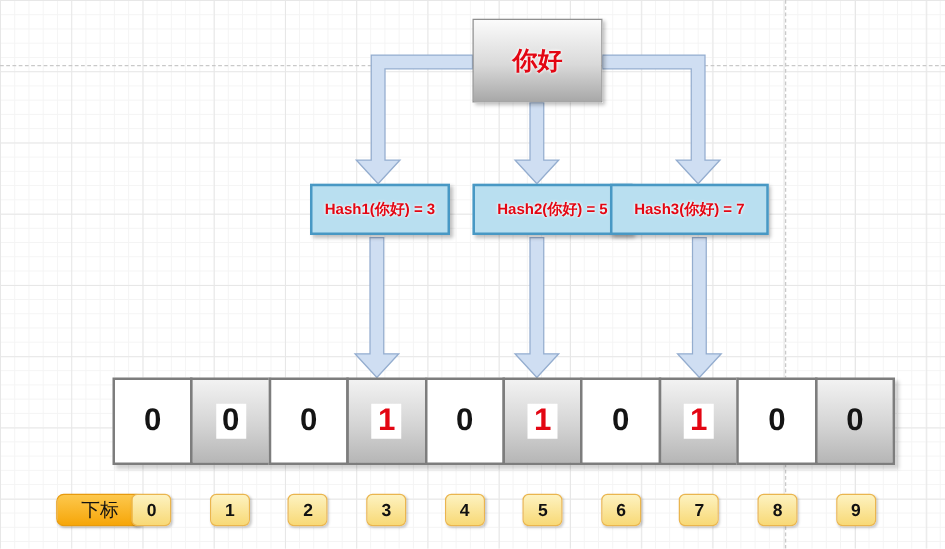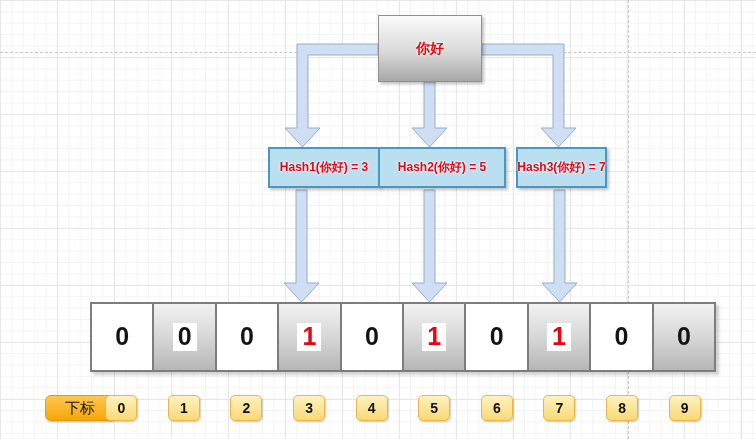--- a/index.html
+++ b/index.html
@@ -22,35 +22,35 @@
   svg.arrow-layer { position:absolute; left:0; top:0; width:756px; height:439px; }
   svg.arrow-layer polygon { fill:#cfdef2; stroke:#94adcf; stroke-width:1; }
 
   .shape { position:absolute; display:flex; align-items:center; justify-content:center; }
 
   .top-box {
     left:378px; top:15px; width:104px; height:67px;
     background:linear-gradient(180deg,#fbfbfb 0%,#d9d9d9 55%,#a8a8a8 100%);
     border:1px solid #8f8f8f;
     box-shadow:2px 2px 3px rgba(0,0,0,.25);
-    color:#e30613; font-size:14px; font-weight:700;
+    color:#e30613; font-size:20px; font-weight:700;
     text-shadow:0 0 2px #fff, 0 0 3px #fff;
   }
 
   .hash-box {
     top:147px; height:41px;
     background:#b9dff0;
     border:2px solid #4898c4;
     box-shadow:2px 2px 3px rgba(0,0,0,.25);
     color:#e30613; font-size:12px; font-weight:700; white-space:nowrap;
     text-shadow:0 0 2px #fff, 0 0 3px #fff;
   }
-  .hash1 { left:248px; width:112px;margin-left:20px; }
+  .hash1 { left:248px; width:112px; }
   .hash2 { left:378px; width:128px; }
-  .hash3 { left:516px; width:91px; }
+  .hash3 { left:488px; width:127px; }
 
   .bit-row {
     position:absolute; left:90px; top:302px; width:626px; height:70px;
     display:flex; box-shadow:3px 3px 3px rgba(0,0,0,.18);
   }
   .cell {
     flex:1; height:70px; border:2px solid #7d7d7d; margin-left:-2px;
     display:flex; align-items:center; justify-content:center;
   }
   .cell:first-child { margin-left:0; }

